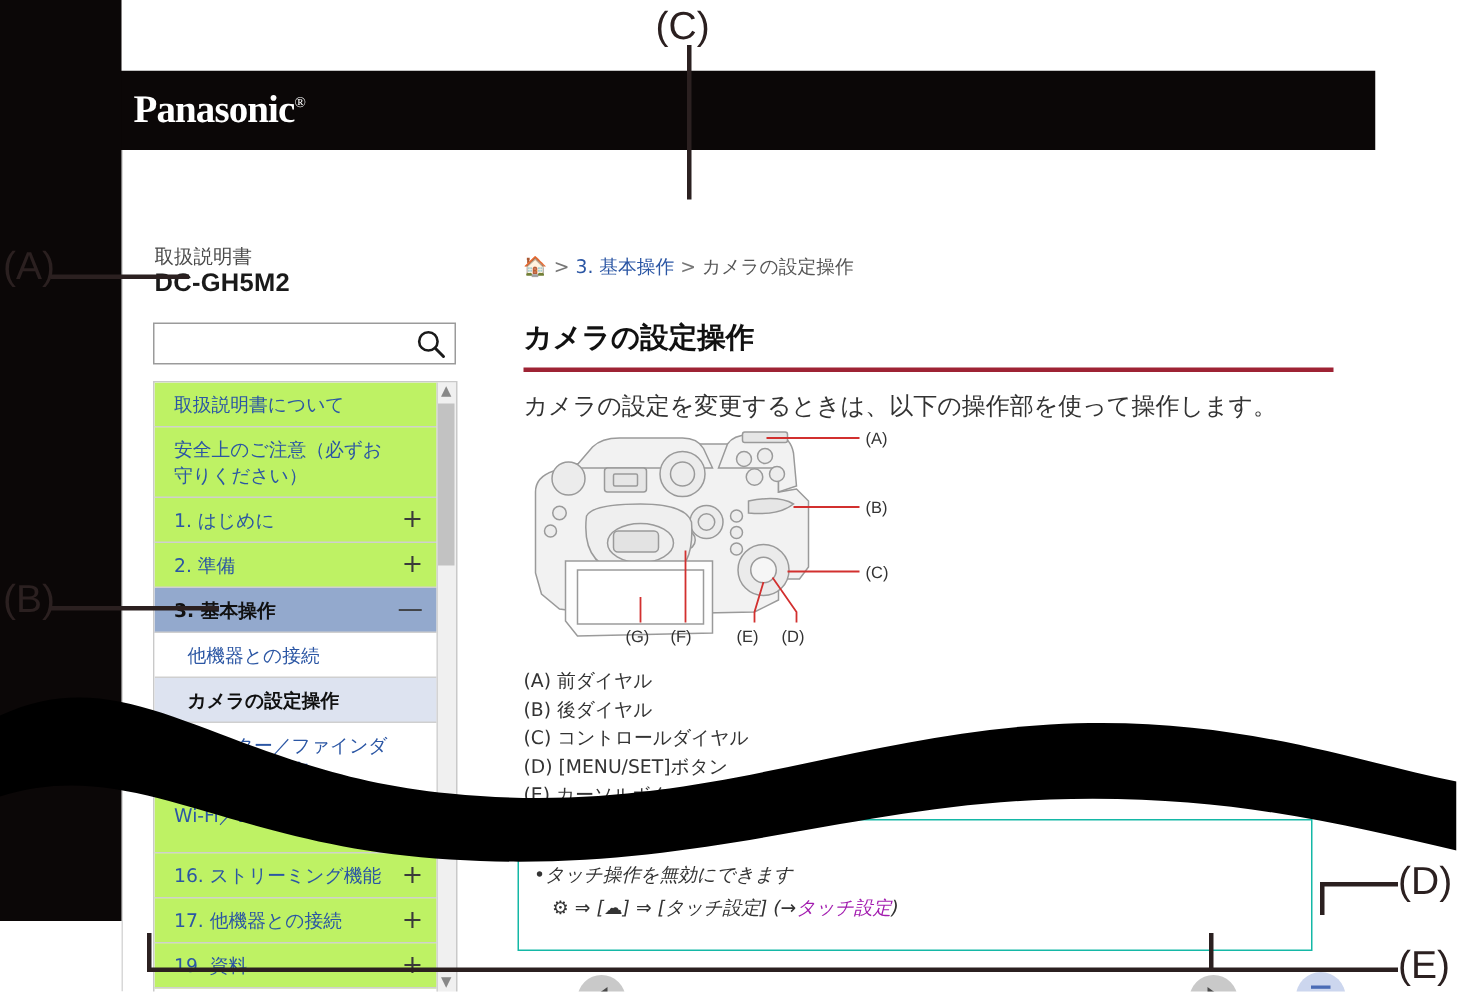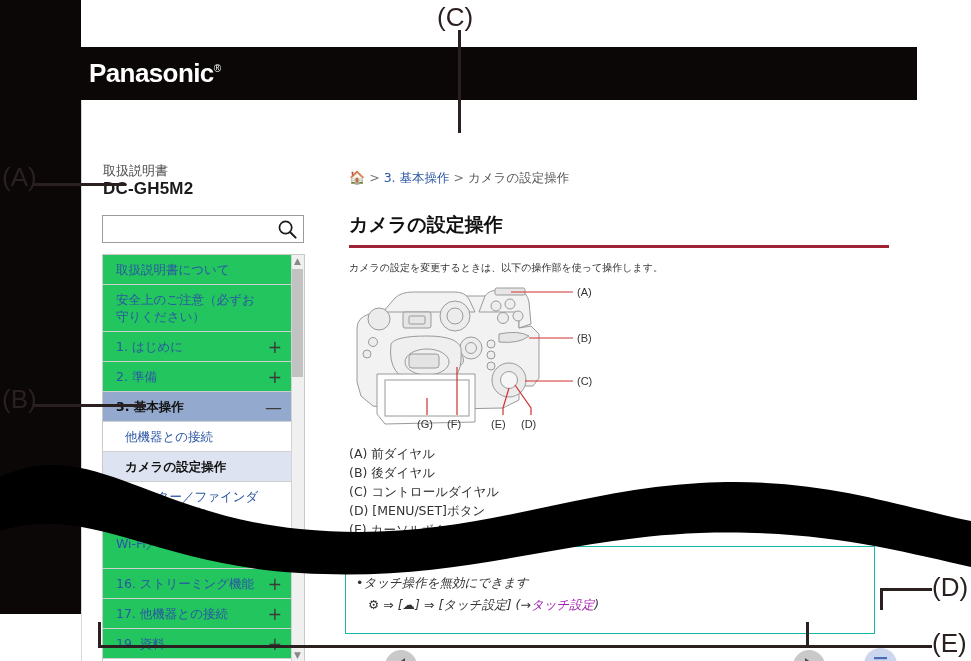--- a/index.html
+++ b/index.html
@@ -22,21 +22,21 @@
   
   #page-card{
     position:absolute;left:0;top:47px;width:917px;height:614px;
     background:#ffffff;z-index:10;overflow:hidden;
   }
   #topbar{
     position:absolute;left:0;top:0;width:917px;height:53px;background:#0b0707;
   }
   #logo{
     position:absolute;left:89px;top:11px;color:#fff;
-    font-family:Liberation Sans, sans-serif;
+    font-family:Liberation Serif, serif;
     font-weight:bold;font-size:26px;letter-spacing:-0.6px;
   }
   #logo .reg{font-size:10px;vertical-align:super;font-weight:normal;}
 
   #content-frame{
     position:absolute;left:81px;top:53px;width:836px;height:561px;
     background:#fff;border-left:1px solid #d8d8d8;box-sizing:border-box;
   }
 
   
@@ -55,21 +55,21 @@
   }
   #search-icon{position:absolute;right:4px;top:2px;width:23px;height:23px;}
 
   #nav{
     position:absolute;left:20px;top:154px;width:203px;height:409px;
     border:1px solid #c9c9c9;box-sizing:border-box;background:#fff;overflow:hidden;
   }
   #nav-scroll{position:absolute;left:0;top:0;width:189px;}
   .nav-item{
     position:relative;box-sizing:border-box;
-    border-bottom:1px solid #cfcfcf;background:#22c55e;
+    border-bottom:1px solid #cfcfcf;background:#bef264;
     padding:6px 26px 6px 13px;font-size:12.5px;line-height:17px;color:#2b56a4;
     min-height:29px;
   }
   .nav-item.active{background:#93a9cd;color:#111;font-weight:bold;}
   .nav-item.current{background:#dde3f0;color:#111;font-weight:bold;padding-left:22px;}
   .nav-item.sub{background:#ffffff;padding-left:22px;color:#2b56a4;}
   .nav-item.sub2{background:#ffffff;padding-left:28px;color:#2b56a4;}
   .nav-plus{
     position:absolute;right:10px;top:50%;transform:translateY(-50%);
     font-size:17px;line-height:17px;color:#3a3a3a;font-weight:normal;
@@ -87,21 +87,21 @@
   
   #main{position:absolute;left:243px;top:0;width:593px;height:561px;background:#fff;}
   #breadcrumb{position:absolute;left:24px;top:70px;font-size:12.5px;color:#555;white-space:nowrap;}
   #breadcrumb .home{color:#1a1a1a;font-size:13px;}
   #breadcrumb a{color:#2b56a4;text-decoration:none;}
   #breadcrumb .sep{color:#777;}
   #page-title{
     position:absolute;left:24px;top:112px;font-size:19px;font-weight:bold;color:#111;
   }
   #title-rule{position:absolute;left:24px;top:145px;width:540px;height:3px;background:#9e2334;}
-  #lede{position:absolute;left:24px;top:161px;font-size:10px;color:#333;}
+  #lede{position:absolute;left:24px;top:161px;font-size:16px;color:#333;}
 
   
   #figure{position:absolute;left:18px;top:182px;width:290px;height:160px;}
   
   #legend{position:absolute;left:24px;top:344px;font-size:12.5px;color:#333;line-height:19px;}
 
   
   #tipbox{
     position:absolute;left:20px;top:446px;width:530px;height:88px;
     border:1px solid #14b8a6;background:#fff;box-sizing:border-box;font-style:italic;

